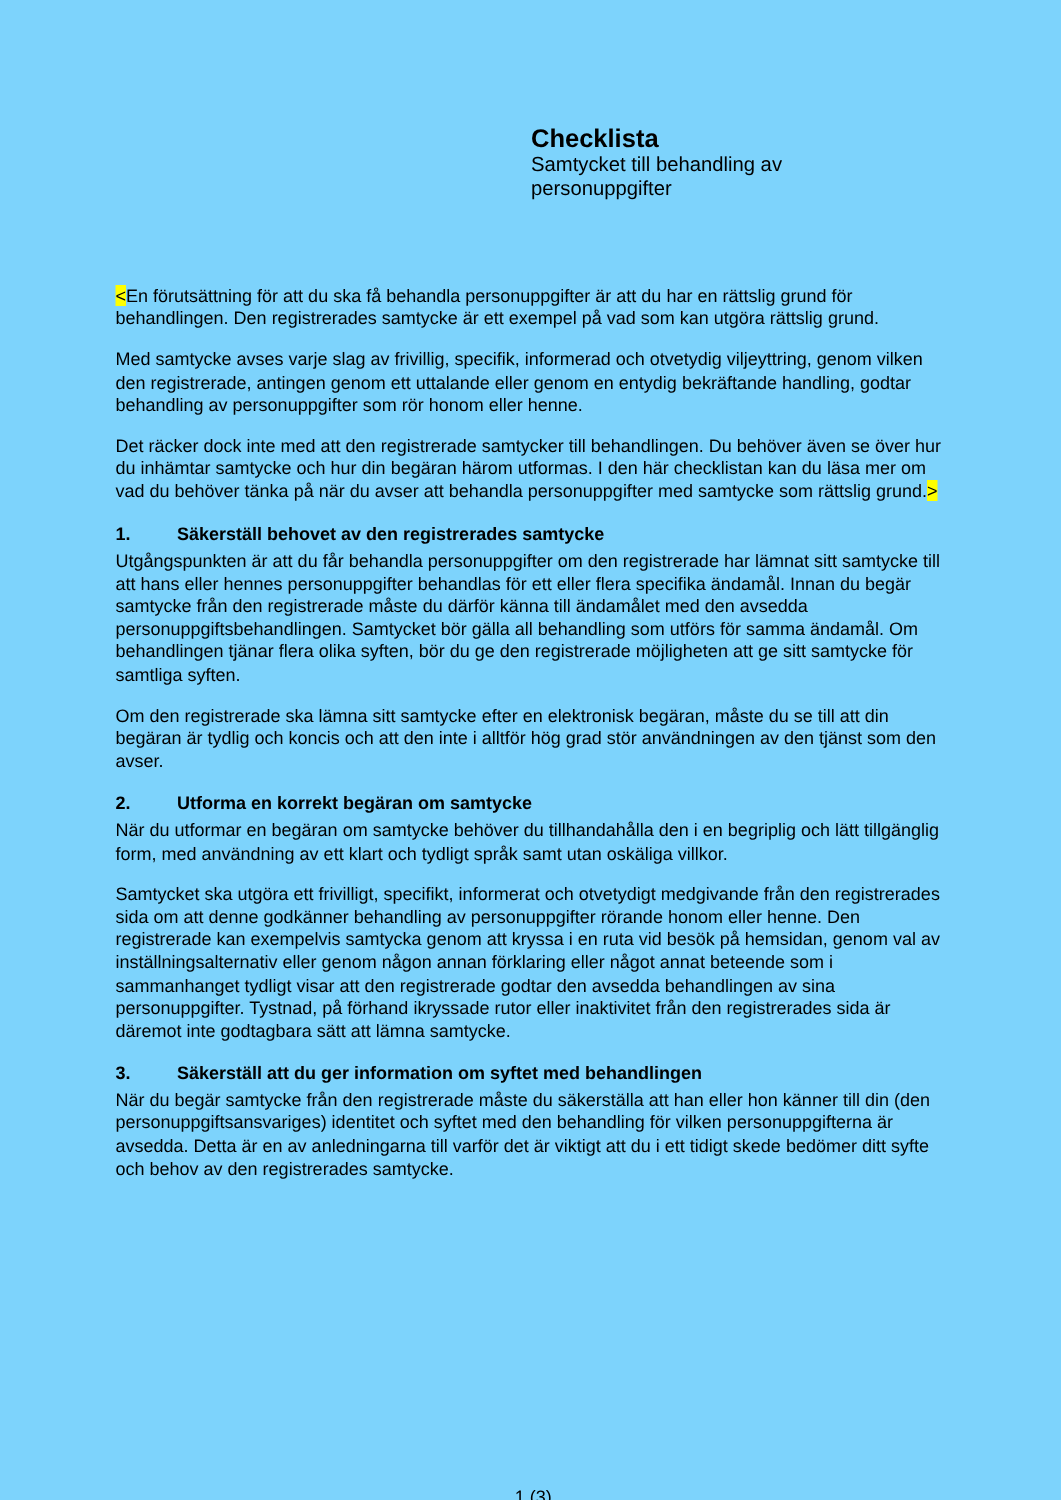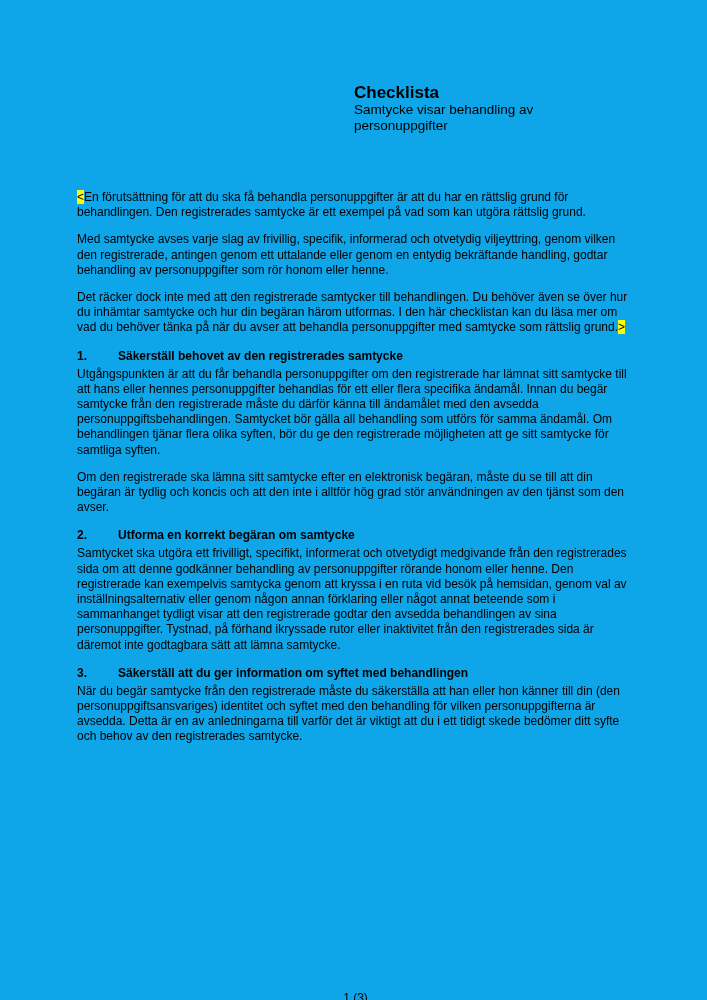--- a/index.html
+++ b/index.html
@@ -5,21 +5,21 @@
   html, body { margin: 0; padding: 0; }
   body {
     width: 707px; height: 1000px;
     background: #ffffff;
     font-family: "Liberation Sans", sans-serif;
     color: #000000;
   }
   .page {
     position: relative;
     width: 707px; height: 1000px;
-    background: #0ea5e9;
+    background: #7dd3fc;
     overflow: hidden;
   }
   .content {
     position: absolute;
     left: 77px; top: 84px;
     width: 557px;
   }
   .title-block { margin-left: 277px; }
   .doc-title {
     font-size: 17px;
@@ -64,21 +64,21 @@
   }
 </style>
 </head>
 <body>
 
 <div class="page">
   <div class="content">
 
     <div class="title-block">
       <div class="doc-title">Checklista</div>
-      <div class="doc-subtitle">Samtycke visar behandling av</div>
+      <div class="doc-subtitle">Samtycket till behandling av</div>
       <div class="doc-subtitle">personuppgifter</div>
     </div>
 
     <div class="intro">
       <p><span class="hl">&lt;</span><span>En förutsättning för att du ska få behandla personuppgifter är att du har en rättslig grund för behandlingen. Den registrerades samtycke är ett exempel på vad som kan utgöra rättslig grund.</span></p>
       <p>Med samtycke avses varje slag av frivillig, specifik, informerad och otvetydig viljeyttring, genom vilken den registrerade, antingen genom ett uttalande eller genom en entydig bekräftande handling, godtar behandling av personuppgifter som rör honom eller henne.</p>
       <p><span>Det räcker dock inte med att den registrerade samtycker till behandlingen. Du behöver även se över hur du inhämtar samtycke och hur din begäran härom utformas. I den här checklistan kan du läsa mer om vad du behöver tänka på när du avser att behandla personuppgifter med samtycke som rättslig grund.</span><span class="hl">&gt;</span></p>
     </div>
 
     <div class="section">
@@ -89,20 +89,21 @@
         <p>Utgångspunkten är att du får behandla personuppgifter om den registrerade har lämnat sitt samtycke till att hans eller hennes personuppgifter behandlas för ett eller flera specifika ändamål. Innan du begär samtycke från den registrerade måste du därför känna till ändamålet med den avsedda personuppgiftsbehandlingen. Samtycket bör gälla all behandling som utförs för samma ändamål. Om behandlingen tjänar flera olika syften, bör du ge den registrerade möjligheten att ge sitt samtycke för samtliga syften.</p>
         <p>Om den registrerade ska lämna sitt samtycke efter en elektronisk begäran, måste du se till att din begäran är tydlig och koncis och att den inte i alltför hög grad stör användningen av den tjänst som den avser.</p>
       </div>
     </div>
 
     <div class="section">
       <div class="section-heading">
         <span class="num">2.</span><span>Utforma en korrekt begäran om samtycke</span>
       </div>
       <div class="body-text">
+        <p>När du utformar en begäran om samtycke behöver du tillhandahålla den i en begriplig och lätt tillgänglig form, med användning av ett klart och tydligt språk samt utan oskäliga villkor.</p>
         <p>Samtycket ska utgöra ett frivilligt, specifikt, informerat och otvetydigt medgivande från den registrerades sida om att denne godkänner behandling av personuppgifter rörande honom eller henne. Den registrerade kan exempelvis samtycka genom att kryssa i en ruta vid besök på hemsidan, genom val av inställningsalternativ eller genom någon annan förklaring eller något annat beteende som i sammanhanget tydligt visar att den registrerade godtar den avsedda behandlingen av sina personuppgifter. Tystnad, på förhand ikryssade rutor eller inaktivitet från den registrerades sida är däremot inte godtagbara sätt att lämna samtycke.</p>
       </div>
     </div>
 
     <div class="section">
       <div class="section-heading">
         <span class="num">3.</span><span>Säkerställ att du ger information om syftet med behandlingen</span>
       </div>
       <div class="body-text">
         <p>När du begär samtycke från den registrerade måste du säkerställa att han eller hon känner till din (den personuppgiftsansvariges) identitet och syftet med den behandling för vilken personuppgifterna är avsedda. Detta är en av anledningarna till varför det är viktigt att du i ett tidigt skede bedömer ditt syfte och behov av den registrerades samtycke.</p>

